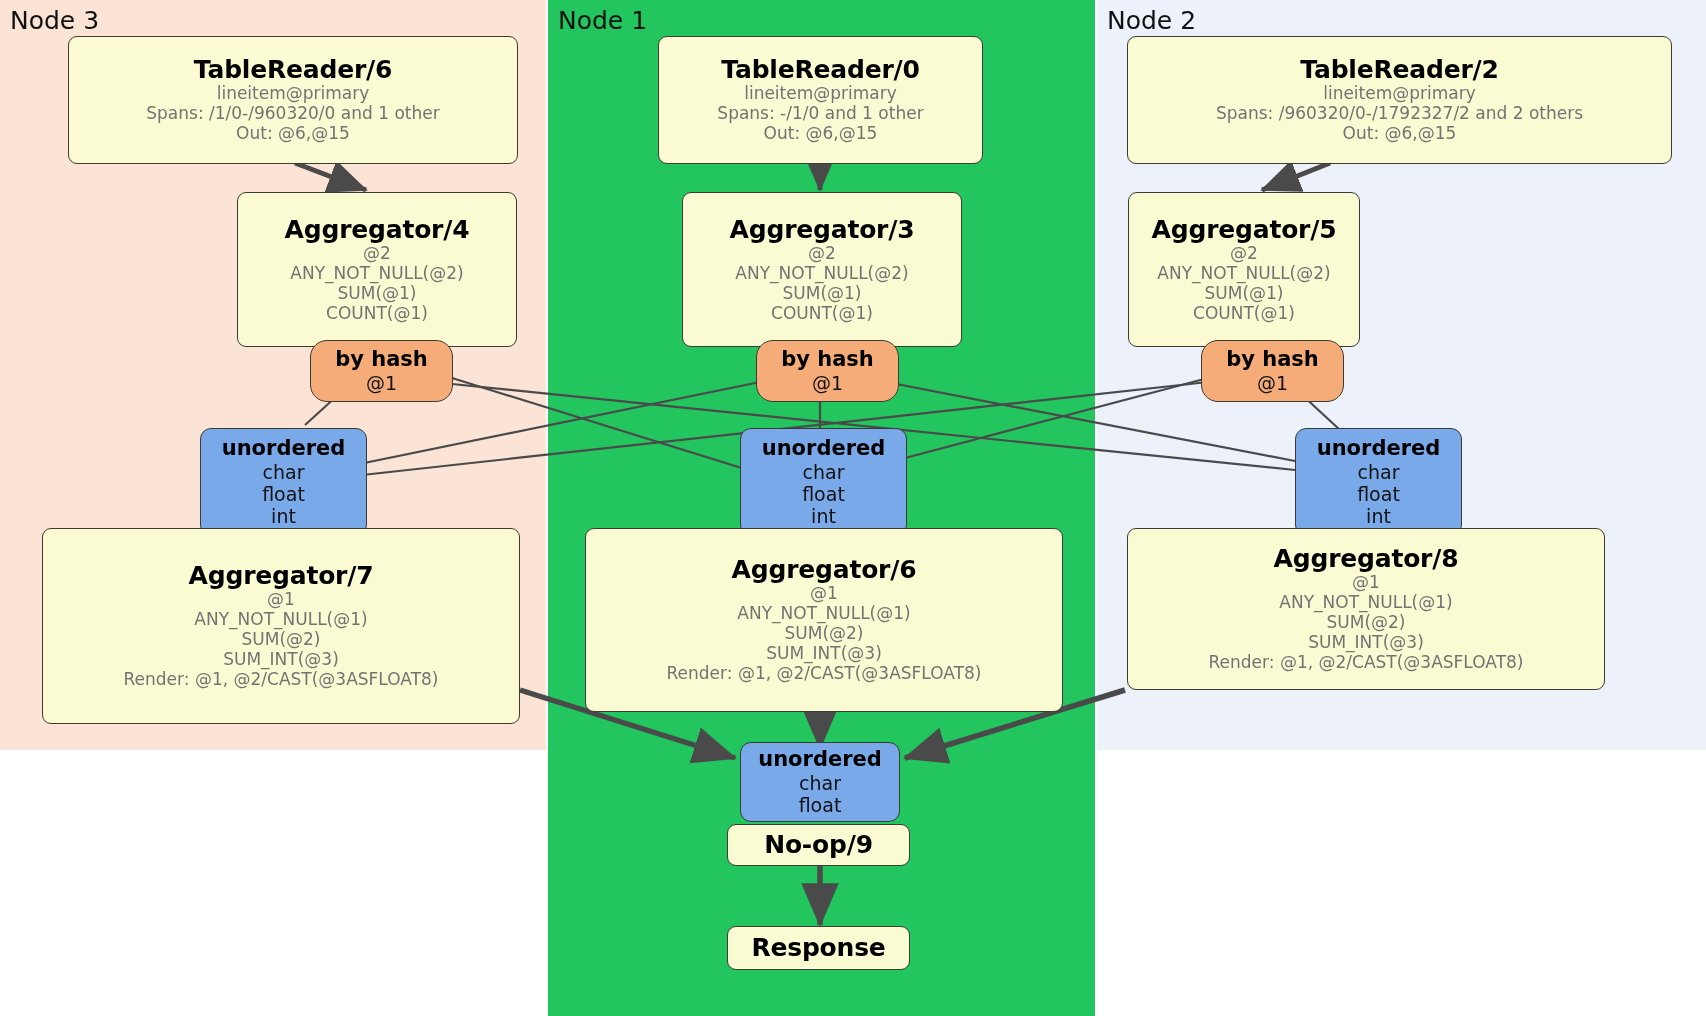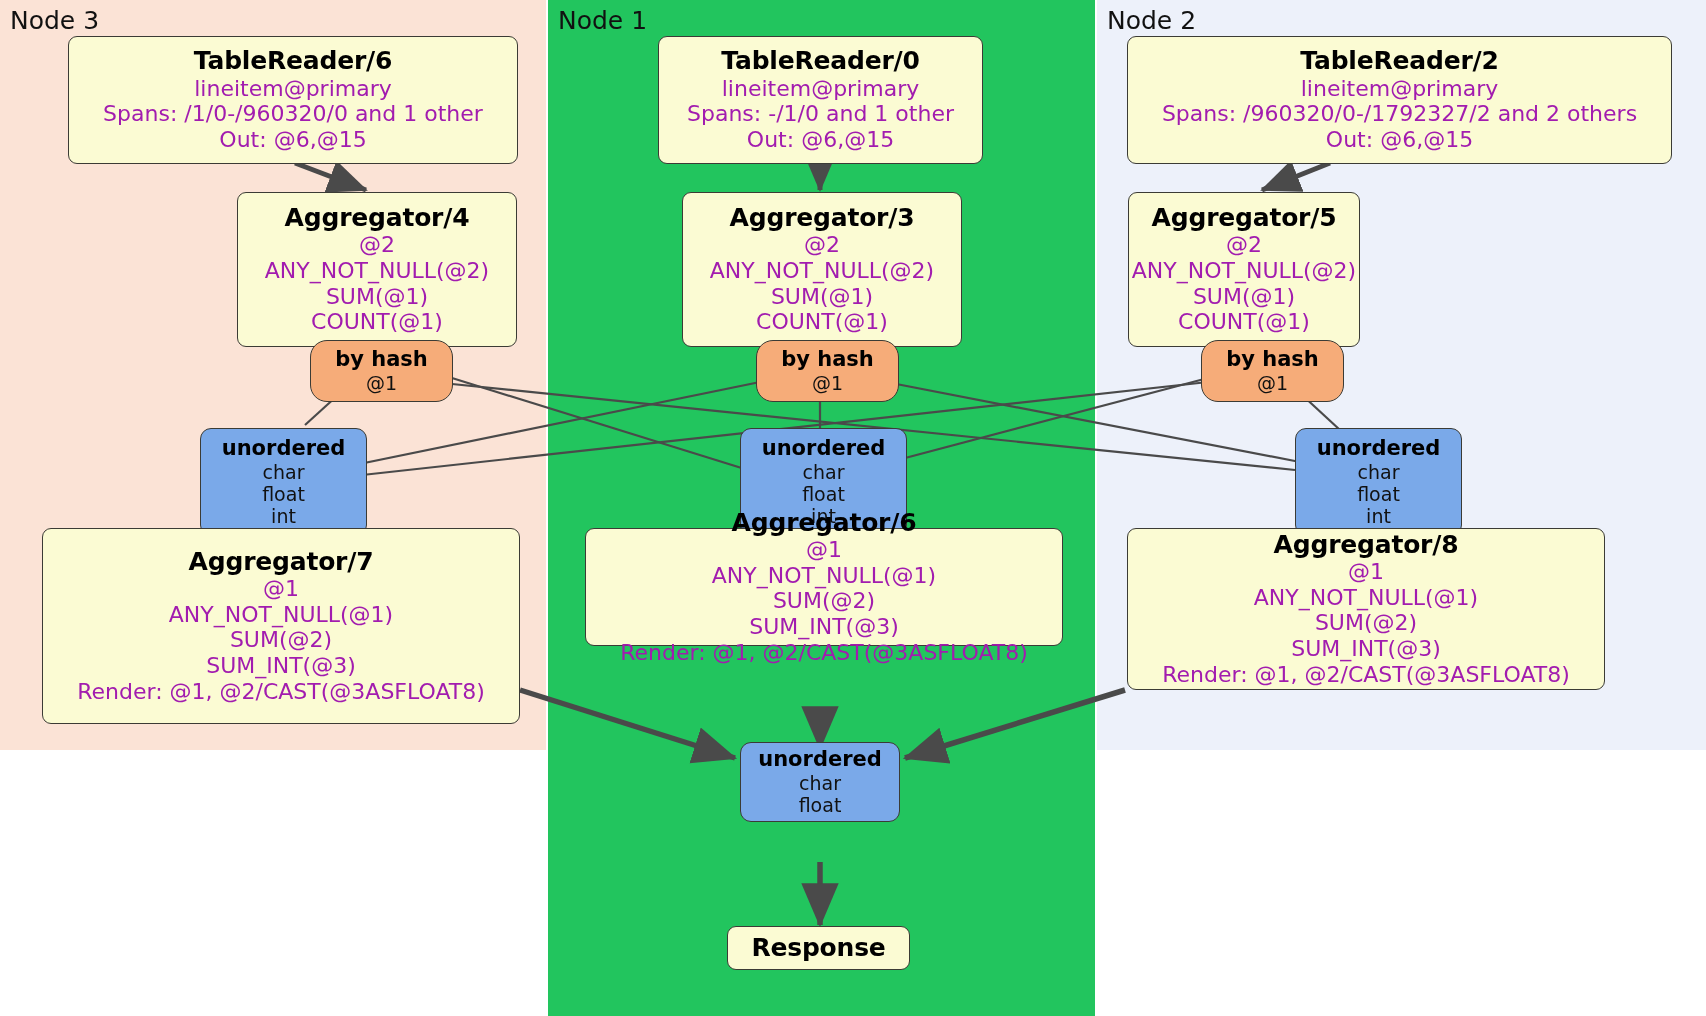--- a/index.html
+++ b/index.html
@@ -16,21 +16,21 @@
   #panel-node2{left:1097px;top:0px;  width:609px; height:750px; background:#edf1fa;}
 
   
   #edges{position:absolute;left:0;top:0;width:1706px;height:1016px;}
 
   
   .box{position:absolute;box-sizing:border-box;border:1.6px solid #3b3b35;
        border-radius:9px;background:#fbfbd3;text-align:center;
        display:flex;flex-direction:column;justify-content:center;align-items:center;}
   .box .title{font-weight:bold;font-size:25px;line-height:1.13;color:#000;letter-spacing:-0.2px;}
-  .box .line{font-size:22px;line-height:1.17;color:#a21caf;white-space:nowrap;}
+  .box .line{font-size:17px;line-height:1.17;color:#737373;white-space:nowrap;}
 
   .router{position:absolute;box-sizing:border-box;border:1.6px solid #3b3b35;
           border-radius:13px;text-align:center;
           display:flex;flex-direction:column;justify-content:center;align-items:center;}
   .router .rtitle{font-weight:bold;font-size:21px;line-height:1.1;color:#000;}
   .router .rline{font-size:19px;line-height:1.16;color:#111;}
   .hash{background:#f6ac79;border-radius:17px;}
   .unord{background:#7aa9e9;border-radius:11px;}
 
   .small-box .title{font-size:25px;}
@@ -162,21 +162,21 @@
 
   <div class="box" style="left:42px;top:528px;width:478px;height:196px;">
     <div class="title">Aggregator/7</div>
     <div class="line">@1</div>
     <div class="line">ANY_NOT_NULL(@1)</div>
     <div class="line">SUM(@2)</div>
     <div class="line">SUM_INT(@3)</div>
     <div class="line">Render: @1, @2/CAST(@3ASFLOAT8)</div>
   </div>
 
-  <div class="box" style="left:585px;top:528px;width:478px;height:118px;">
+  <div class="box" style="left:585px;top:528px;width:478px;height:184px;">
     <div class="title">Aggregator/6</div>
     <div class="line">@1</div>
     <div class="line">ANY_NOT_NULL(@1)</div>
     <div class="line">SUM(@2)</div>
     <div class="line">SUM_INT(@3)</div>
     <div class="line">Render: @1, @2/CAST(@3ASFLOAT8)</div>
   </div>
 
   <div class="box" style="left:1127px;top:528px;width:478px;height:162px;">
     <div class="title">Aggregator/8</div>
@@ -186,18 +186,21 @@
     <div class="line">SUM_INT(@3)</div>
     <div class="line">Render: @1, @2/CAST(@3ASFLOAT8)</div>
   </div>
 
   <div class="router unord" style="left:740px;top:742px;width:160px;height:80px;">
     <div class="rtitle">unordered</div>
     <div class="rline">char</div>
     <div class="rline">float</div>
   </div>
 
+  <div class="box small-box" style="left:727px;top:824px;width:183px;height:42px;">
+    <div class="title">No-op/9</div>
+  </div>
 
   <div class="box small-box" style="left:727px;top:926px;width:183px;height:44px;">
     <div class="title">Response</div>
   </div>
 
 </div>
 
 </body></html>

